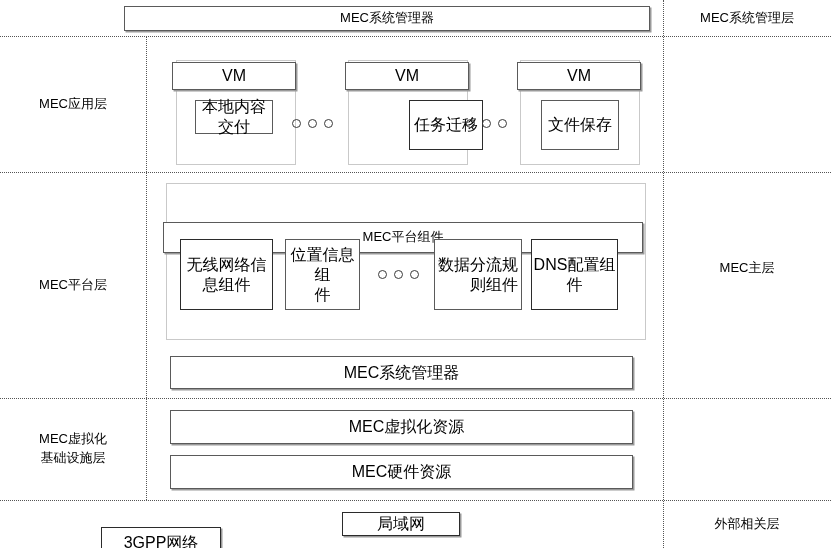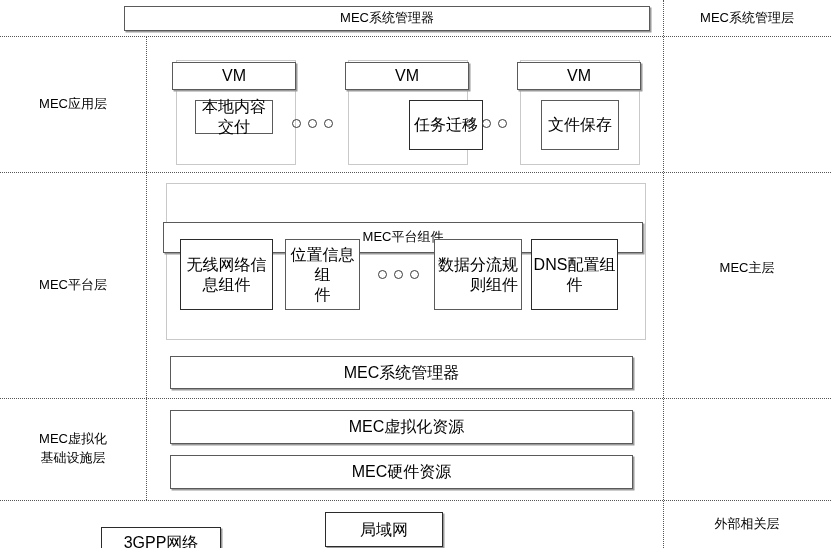--- a/index.html
+++ b/index.html
@@ -164,17 +164,17 @@
   </div>
 
   <div class="box box-dark shadow-r t12" style="left:170px;top:455px;width:463px;height:34px;">
     <span>MEC硬件资源</span>
   </div>
 
   <div class="box box-black shadow-r t12" style="left:101px;top:527px;width:120px;height:32px;">
     <span>3GPP网络</span>
   </div>
 
-  <div class="box box-black shadow-r t12" style="left:325px;top:512px;width:118px;height:35px;">
+  <div class="box box-black shadow-r t12" style="left:342px;top:512px;width:118px;height:24px;">
     <span>局域网</span>
   </div>
 
 </div>
 
 </body></html>

